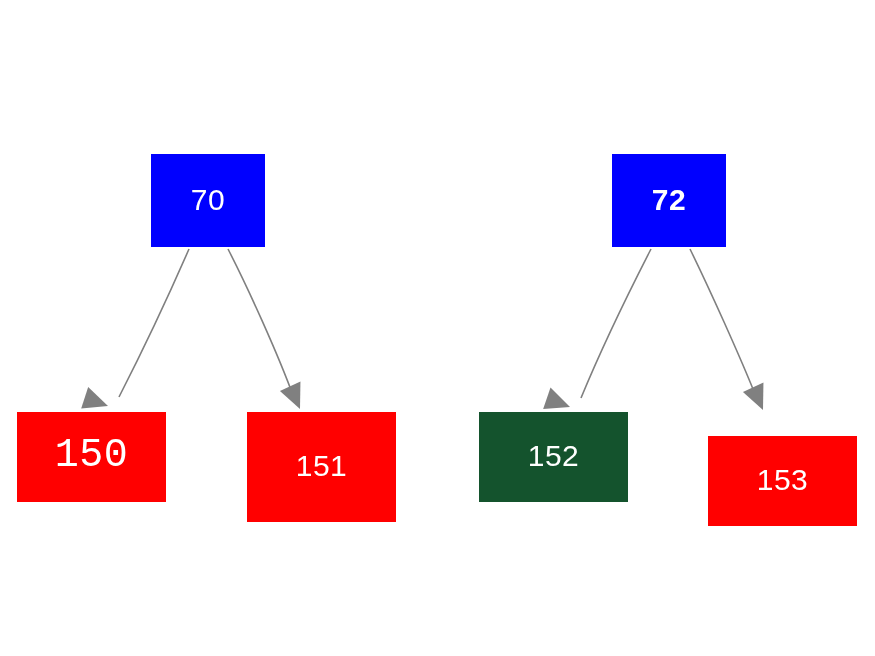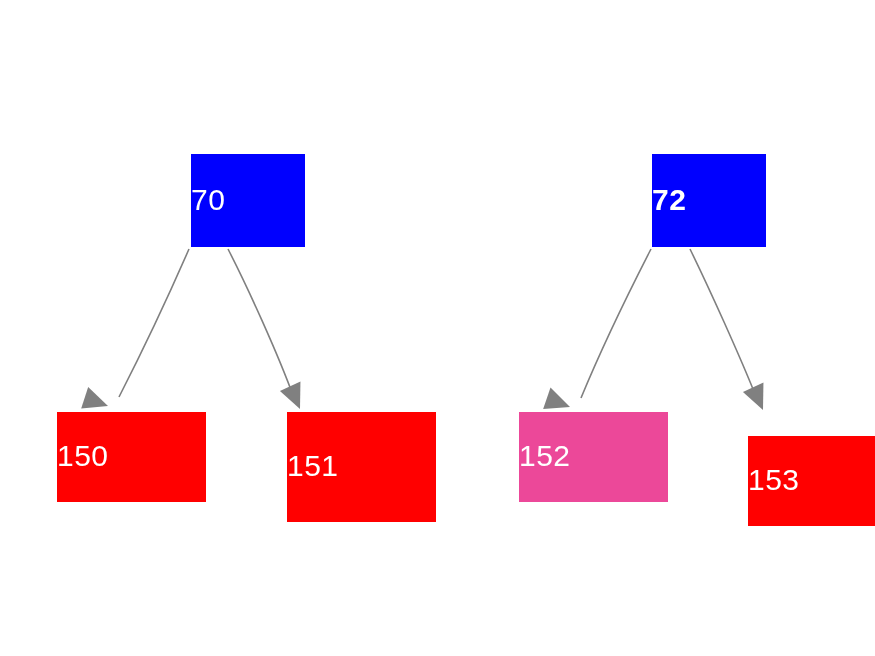--- a/index.html
+++ b/index.html
@@ -23,29 +23,29 @@
     left: 0;
     top: 0;
     width: 875px;
     height: 656px;
     pointer-events: none;
   }
   .node {
     position: absolute;
     display: flex;
     align-items: center;
+    justify-content: center;
     box-sizing: border-box;
     color: #ffffff;
     font-family: "Liberation Sans", sans-serif;
     font-size: 30px;
     font-weight: 400;
     line-height: 1;
     letter-spacing: 0.5px;
     user-select: none;
-    margin-left: 40px;
   }
   .node-label {
     display: block;
     transform: translateY(-1px);
   }
 </style>
 </head>
 <body>
 
 <div id="canvas">
@@ -69,27 +69,27 @@
       </g>
     </svg>
 
   <div id="node-layer">
       <div class="node" style="left: 151px; top: 154px; width: 114px; height: 93px; background: rgb(0, 0, 255); color: rgb(255, 255, 255); font-size: 30px;">
         <span class="node-label">70</span>
       </div>
       <div class="node" style="left: 612px; top: 154px; width: 114px; height: 93px; background: rgb(0, 0, 255); color: rgb(255, 255, 255); font-size: 30px; font-weight: bold;">
         <span class="node-label">72</span>
       </div>
-      <div class="node" style="left: 17px; top: 412px; width: 149px; height: 90px; background: rgb(255, 0, 0); color: rgb(255, 255, 255); font-size: 30px;">
+      <div class="node" style="left: 17px; top: 412px; width: 149px; height: 90px; background: rgb(255, 0, 0); color: rgb(255, 255, 255); font-size: 40px; font-family: Liberation Mono, monospace;">
         <span class="node-label">150</span>
       </div>
       <div class="node" style="left: 247px; top: 412px; width: 149px; height: 110px; background: rgb(255, 0, 0); color: rgb(255, 255, 255); font-size: 30px;">
         <span class="node-label">151</span>
       </div>
-      <div class="node" style="left: 479px; top: 412px; width: 149px; height: 90px; background: #ec4899; color: rgb(255, 255, 255); font-size: 30px;">
+      <div class="node" style="left: 479px; top: 412px; width: 149px; height: 90px; background: #14532d; color: rgb(255, 255, 255); font-size: 30px;">
         <span class="node-label">152</span>
       </div>
       <div class="node" style="left: 708px; top: 436px; width: 149px; height: 90px; background: rgb(255, 0, 0); color: rgb(255, 255, 255); font-size: 30px;">
         <span class="node-label">153</span>
       </div>
     </div>
 
 </div>
 
 </body></html>

